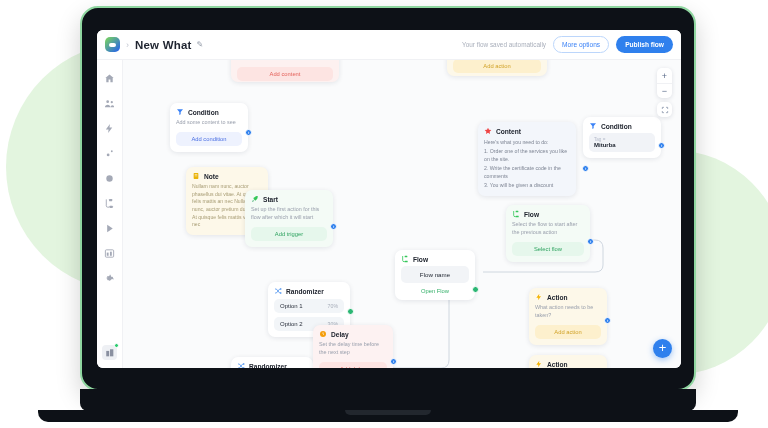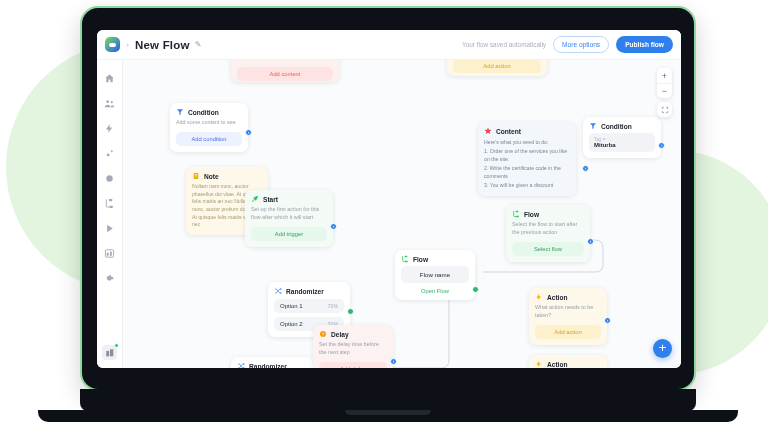--- a/index.html
+++ b/index.html
@@ -178,21 +178,21 @@
   <div class="laptop">
     <div class="lid">
 
       <div class="screen">
 
         <div class="topbar">
           <div class="logo">
               <span></span>
             </div>
           <div class="crumb-sep">›</div>
-          <div class="flow-title">New Flow</div>
+          <div class="flow-title">New What</div>
           <div class="pencil">✎</div>
           <div class="topbar-right">
             <div class="saved-note">Your flow saved automatically</div>
             <button class="btn-outline">More options</button>
             <button class="btn-primary">Publish flow</button>
           </div>
         </div>
 
         <div class="rail">
           <div class="rail-ico">

